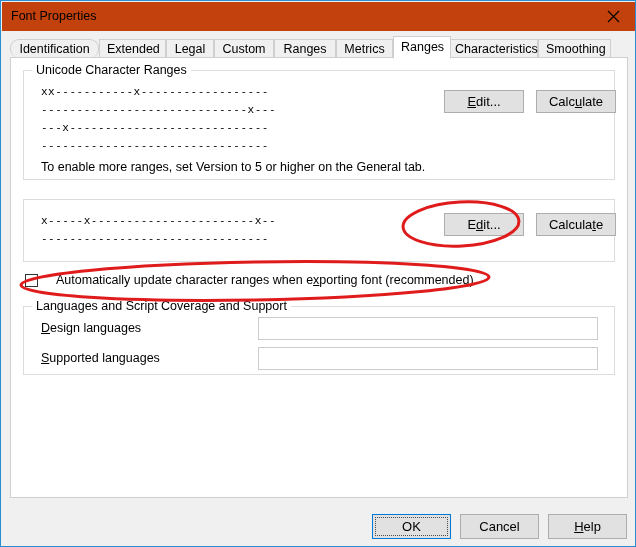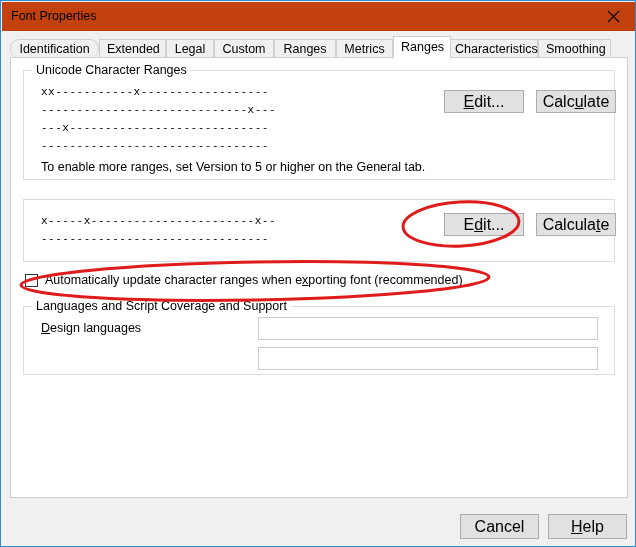--- a/index.html
+++ b/index.html
@@ -137,21 +137,21 @@
     white-space: nowrap;
   }
 
   
   .btn {
     position: absolute;
     box-sizing: border-box;
     background: #e1e1e1;
     border: 1px solid #adadad;
     font-family: "Liberation Sans", sans-serif;
-    font-size: 16px;
+    font-size: 13px;
     color: #000000;
     text-align: center;
     cursor: default;
     padding: 0;
     white-space: nowrap;
   }
   .btn u { text-decoration: underline; }
 
   .btn.default {
     border: 1px solid #0078d7;
@@ -173,21 +173,21 @@
   }
   .checkbox-box {
     width: 13px;
     height: 13px;
     box-sizing: border-box;
     background: #ffffff;
     border: 1px solid #333333;
     flex: 0 0 auto;
   }
   .checkrow-label {
-    margin-left: 7px;
+    margin-left: 18px;
     font-size: 12.5px;
     color: #000000;
     white-space: nowrap;
   }
 
   
   .field-label {
     position: absolute;
     font-size: 12.5px;
     color: #000000;
@@ -269,25 +269,30 @@
       <span class="checkbox-box"></span>
       <span class="checkrow-label">Automatically update character ranges when e<u>x</u>porting font (recommended)</span>
     </div>
 
     <div class="group" style="left:12px; top:248px; width:592px; height:69px;">
       <span class="group-title">Languages and Script Coverage and Support</span>
 
       <span class="field-label" style="left:17px; top:14px;"><u>D</u>esign languages</span>
       <input class="textfield" style="left: 234px; top: 10px; width: 340px; height: 23px;" type="text" value="">
 
+      <span class="field-label" style="left:17px; top:44px;"><u>S</u>upported languages</span>
       <input class="textfield" style="left: 234px; top: 40px; width: 340px; height: 23px;" type="text" value="">
     </div>
 
   </div>
 
+  <button class="btn default" style="left:371px; top:513px; width:79px; height:25px;">
+    <span>OK</span>
+    <span class="focusring"></span>
+  </button>
   <button class="btn" style="left:459px; top:513px; width:79px; height:25px;">Cancel</button>
   <button class="btn" style="left:547px; top:513px; width:79px; height:25px;"><u>H</u>elp</button>
 
   <svg class="annot" style="left:398px; top:198px; width:124px; height:50px;" viewBox="0 0 124 50">
     <ellipse cx="62" cy="25" rx="58" ry="22" fill="none" stroke="#e01b1b" stroke-width="3" transform="rotate(-3 62 25)"></ellipse>
   </svg>
 
   <svg class="annot" style="left:14px; top:258px; width:480px; height:44px;" viewBox="0 0 480 44">
     <ellipse cx="240" cy="22" rx="234" ry="19" fill="none" stroke="#e01b1b" stroke-width="3" transform="rotate(-1 240 22)"></ellipse>
   </svg>

